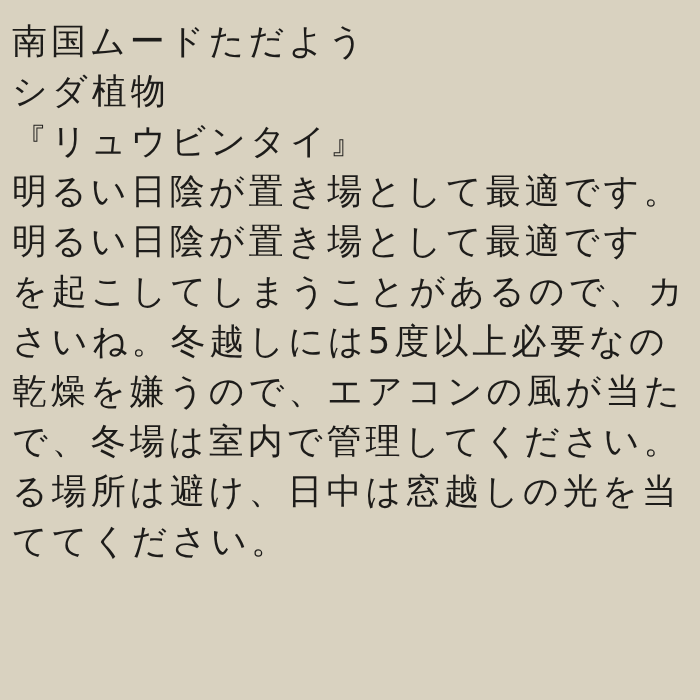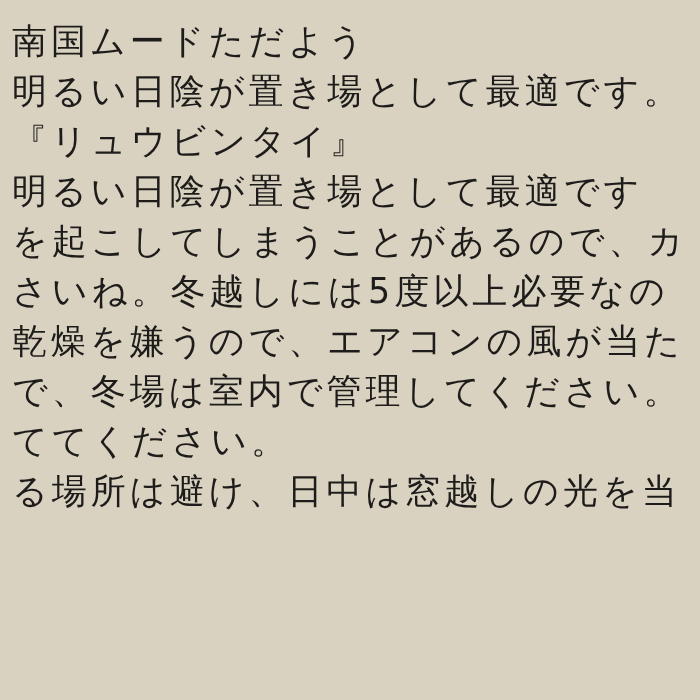--- a/index.html
+++ b/index.html
@@ -33,22 +33,23 @@
     letter-spacing: 4px;
     text-align: center;
     height: 50px;
   }
 </style>
 </head>
 <body>
 
 <div class="card">
   <div class="line">南国ムードただよう</div>
+  <div class="line">シダ植物</div>
+  <div class="line">『リュウビンタイ』</div>
   <div class="line">明るい日陰が置き場として最適です。</div>
-  <div class="line">『リュウビンタイ』</div>
   <div class="line">明るい日陰が置き場として最適です</div>
   <div class="line">を起こしてしまうことがあるので、カ</div>
   <div class="line">さいね。冬越しには5度以上必要なの</div>
   <div class="line">乾燥を嫌うので、エアコンの風が当た</div>
   <div class="line">で、冬場は室内で管理してください。</div>
+  <div class="line">る場所は避け、日中は窓越しの光を当</div>
   <div class="line">ててください。</div>
-  <div class="line">る場所は避け、日中は窓越しの光を当</div>
 </div>
 
 </body></html>

